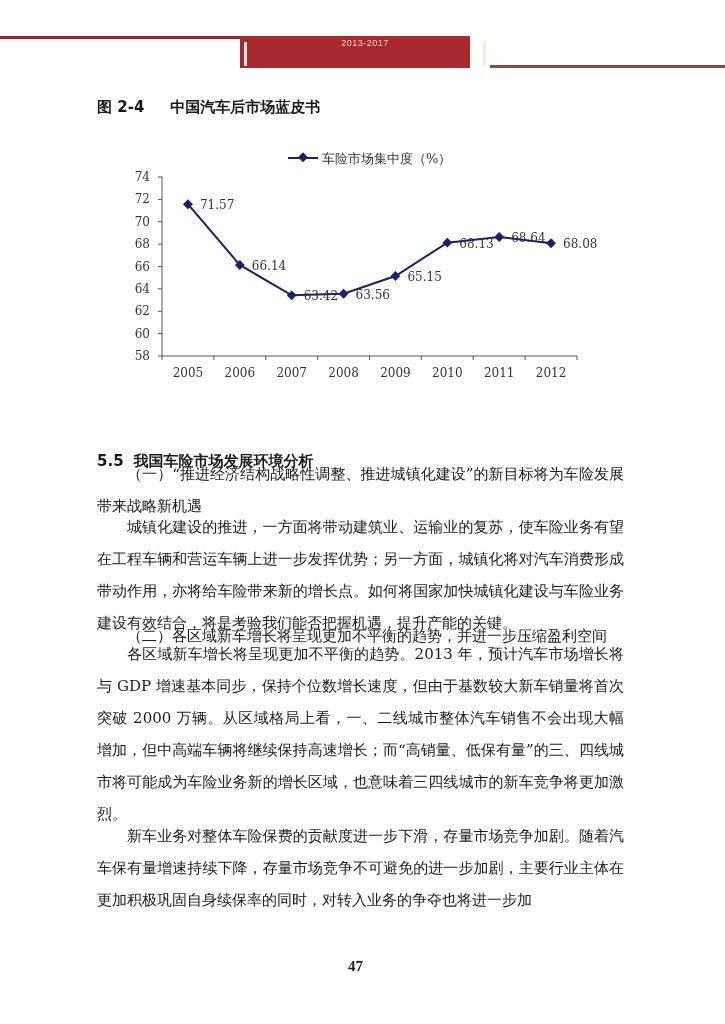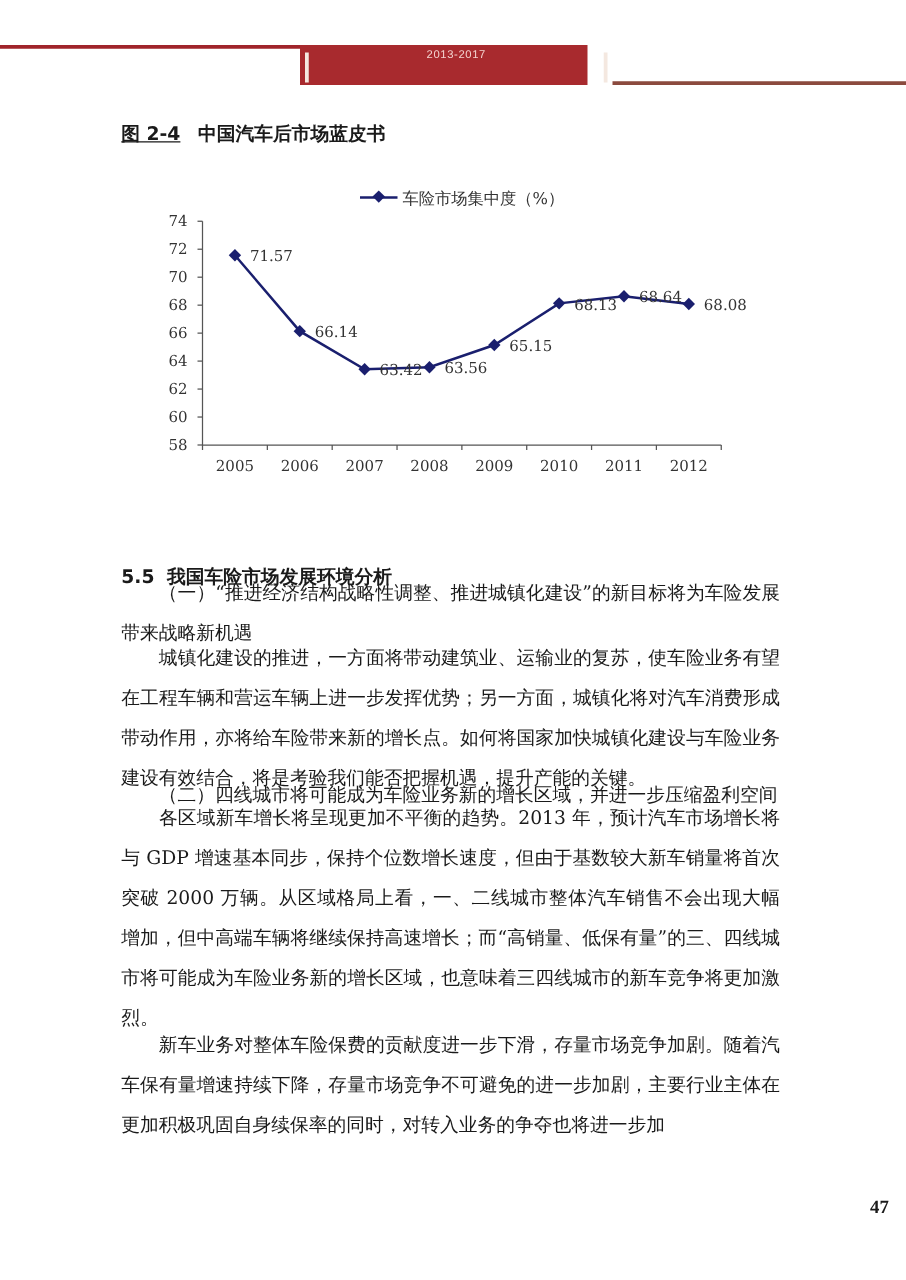--- a/index.html
+++ b/index.html
@@ -7,28 +7,28 @@
          font-family:"DejaVu Serif","Liberation Serif",serif; color:#1a1a1a; }
   .hdr-line-left { position:absolute; left:0; top:36px; width:245px; height:3px; background:#a0242a; }
   .hdr-banner { position:absolute; left:240px; top:36px; width:230px; height:32px; background:#a82a2e; }
   .hdr-bar { position:absolute; top:42px; width:3px; height:24px; background:#f4e8e0; }
   .hdr-year { position:absolute; left:0; width:250px; top:2px; text-align:center; color:#f3d3cf;
               font-family:"Liberation Sans",sans-serif; font-size:9px; letter-spacing:0.5px; }
   .hdr-title { position:absolute; left:0; width:250px; top:13px; text-align:center; color:#fff;
                font-family:"DejaVu Sans",sans-serif; font-weight:bold; font-style:italic; font-size:14px; letter-spacing:1px; }
   .hdr-line-right { position:absolute; left:490px; top:65px; width:235px; height:3px; background:#8b4a3e; }
   .fig-title { position:absolute; left:97px; top:98px; font-size:15px; font-weight:bold; font-family:"DejaVu Sans",sans-serif; }
-  .fig-title .num { margin-right:14px;text-decoration:underline; }
+  .fig-title .num { margin-right:26px; }
   .chart { position:absolute; left:0; top:0; }
   .sec-title { position:absolute; left:97px; top:422px; font-size:15px; font-weight:bold; font-family:"DejaVu Sans",sans-serif;margin-top:30px; }
   .sec-title .num { margin-right:10px; }
   .para { position:absolute; left:97px; width:527px; font-size:15px; line-height:32px; text-align:justify;
           font-family:"DejaVu Serif",serif; }
   .para .ind { display:inline-block; width:30px; }
-  .pageno { position:absolute; left:0; width:711px; top:958px; text-align:right; font-weight:bold; font-size:15px;
+  .pageno { position:absolute; left:0; width:711px; top:958px; text-align:center; font-weight:bold; font-size:15px;
             font-family:"Liberation Serif",serif; }
 </style>
 </head>
 <body>
 
 <div>
   <div class="hdr-line-left"></div>
   <div class="hdr-banner">
     <div class="hdr-bar" style="left:4px;top:6px;"></div>
     <div class="hdr-bar" style="left:243px;top:6px;"></div>
@@ -106,17 +106,17 @@
       <text x="563.0625" y="248.23000000000002" font-size="12" fill="#333" font-family="DejaVu Serif, serif">68.08</text>
     </g>
 </svg>
 
 <div class="sec-title">
   <span class="num">5.5</span><span>我国车险市场发展环境分析</span>
 </div>
 
 <div class="para" style="top:458px;"><span class="ind"></span><span>（一）“推进经济结构战略性调整、推进城镇化建设”的新目标将为车险发展带来战略新机遇</span></div>
 <div class="para" style="top:511px;font-family:Liberation Serif, serif;"><span class="ind"></span><span>城镇化建设的推进，一方面将带动建筑业、运输业的复苏，使车险业务有望在工程车辆和营运车辆上进一步发挥优势；另一方面，城镇化将对汽车消费形成带动作用，亦将给车险带来新的增长点。如何将国家加快城镇化建设与车险业务建设有效结合，将是考验我们能否把握机遇，提升产能的关键。</span></div>
-<div class="para" style="top:620px;"><span class="ind"></span><span>（二）四线城市将可能成为车险业务新的增长区域，并进一步压缩盈利空间</span></div>
+<div class="para" style="top:620px;"><span class="ind"></span><span>（二）各区域新车增长将呈现更加不平衡的趋势，并进一步压缩盈利空间</span></div>
 <div class="para" style="top:638px;"><span class="ind"></span><span>各区域新车增长将呈现更加不平衡的趋势。2013 年，预计汽车市场增长将与 GDP 增速基本同步，保持个位数增长速度，但由于基数较大新车销量将首次突破 2000 万辆。从区域格局上看，一、二线城市整体汽车销售不会出现大幅增加，但中高端车辆将继续保持高速增长；而“高销量、低保有量”的三、四线城市将可能成为车险业务新的增长区域，也意味着三四线城市的新车竞争将更加激烈。</span></div>
 <div class="para" style="top:820px;"><span class="ind"></span><span>新车业务对整体车险保费的贡献度进一步下滑，存量市场竞争加剧。随着汽车保有量增速持续下降，存量市场竞争不可避免的进一步加剧，主要行业主体在更加积极巩固自身续保率的同时，对转入业务的争夺也将进一步加</span></div>
 
 <div class="pageno">47</div>
 
 </body></html>

